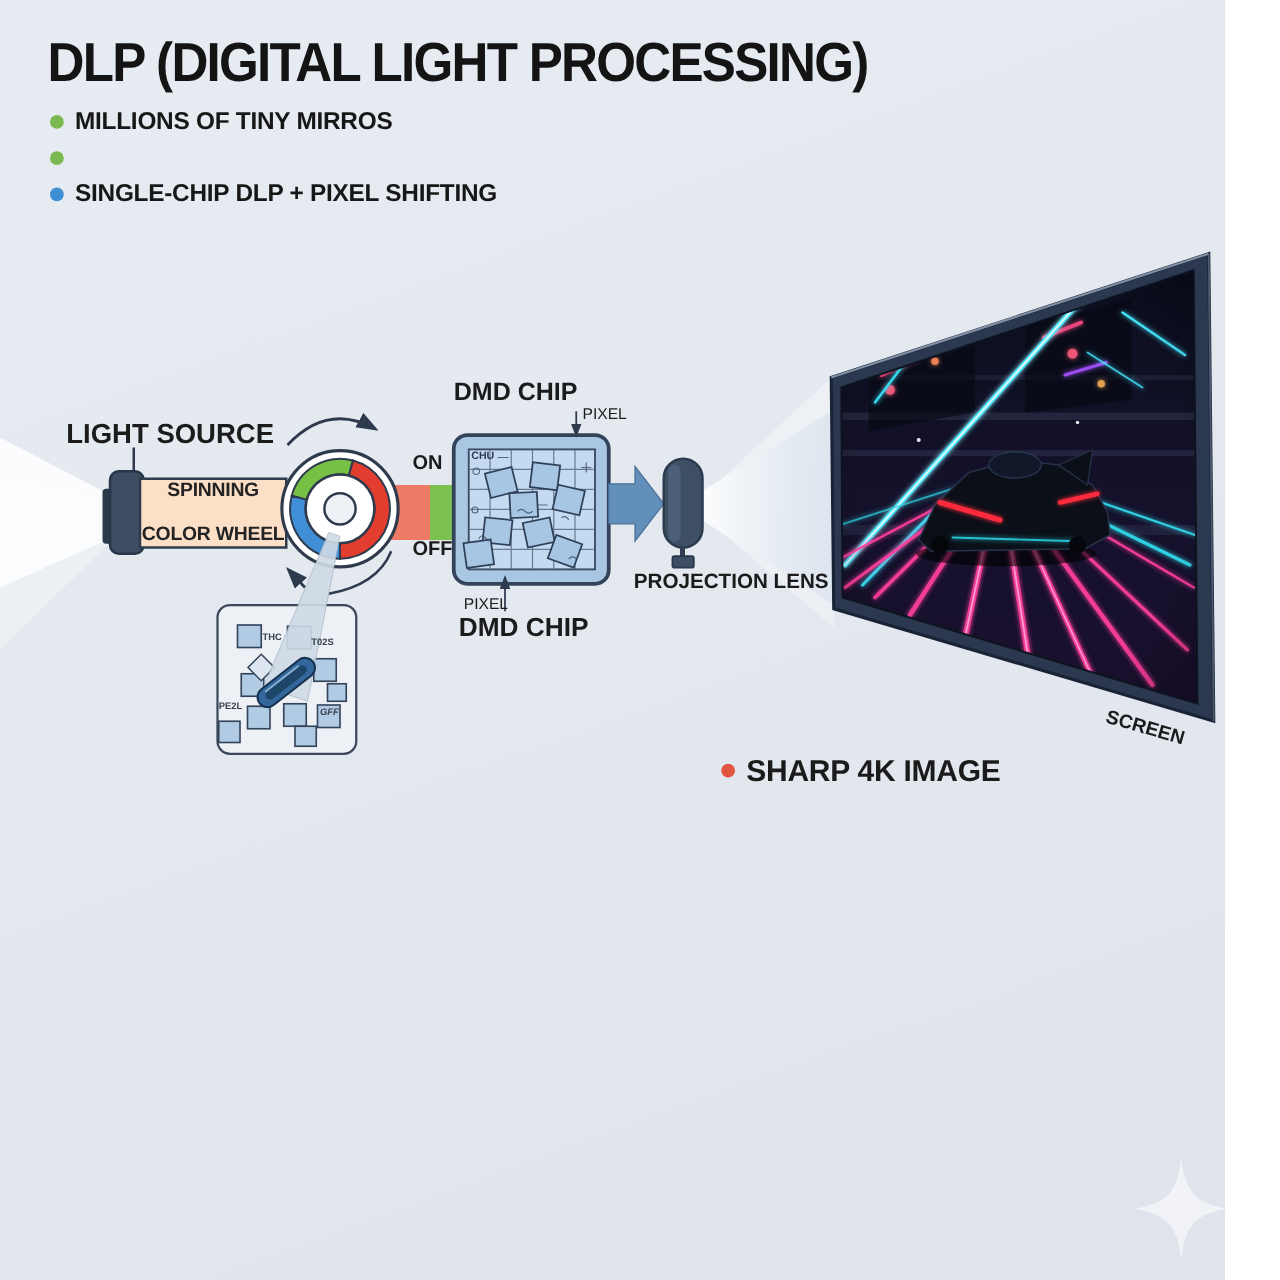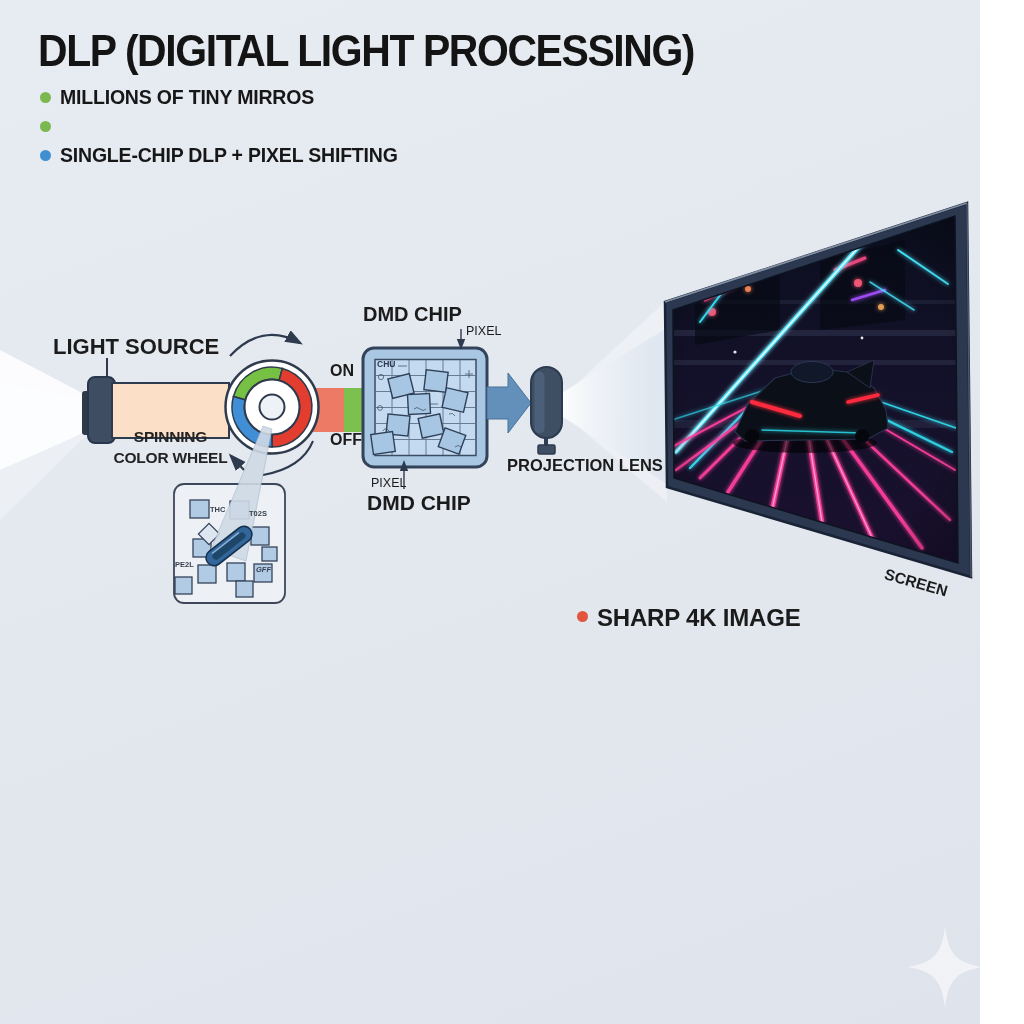--- a/index.html
+++ b/index.html
@@ -14,22 +14,22 @@
     left:38px;top:26px;font-size:44px;font-weight:800;letter-spacing:-1.5px;
     transform:scaleX(.93);transform-origin:left top;color:#141414;
   }
   .bullet-row{position:absolute;left:40px;display:flex;align-items:center;height:24px;}
   .bullet-dot{width:11px;height:11px;border-radius:50%;margin-right:9px;flex:0 0 auto;}
   .bullet-text{font-size:19.5px;font-weight:700;letter-spacing:-.2px;color:#171717;}
   .b1{top:85px}.b2{top:114px}.b3{top:143px}
   .small-bold{font-weight:700;}
   .wheel-text{
     left:112px;top:383px;width:117px;height:55px;display:flex;flex-direction:column;
-    align-items:center;justify-content:center;font-size:15.5px;font-weight:700;
-    line-height:1.3;color:#232323;letter-spacing:-.2px;margin-top:37px;
+    align-items:center;justify-content:space-between;font-size:15.5px;font-weight:700;
+    line-height:1.3;color:#232323;letter-spacing:-.2px;
   }
   .tiny{font-size:7.5px;font-weight:600;color:#38414f;letter-spacing:0;}
   .screen-lbl{transform:rotate(16deg);transform-origin:left center;}
   .res-dot{width:11px;height:11px;border-radius:50%;}
 </style>
 </head>
 <body>
 
 <div class="canvas">
 

